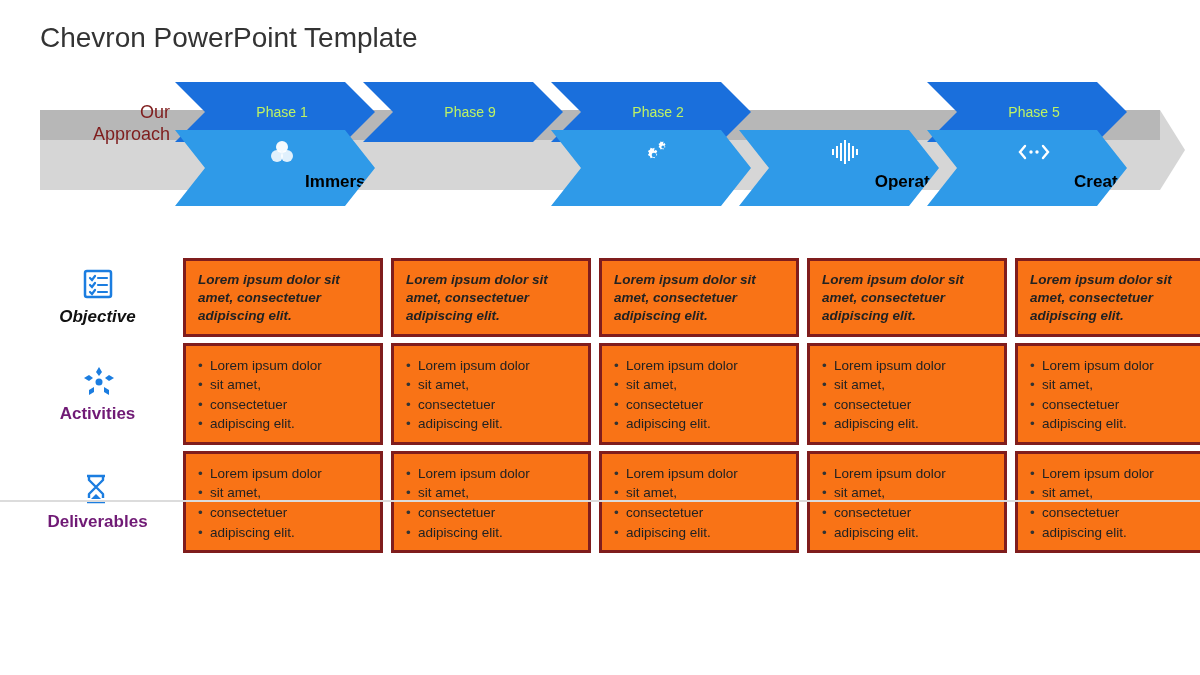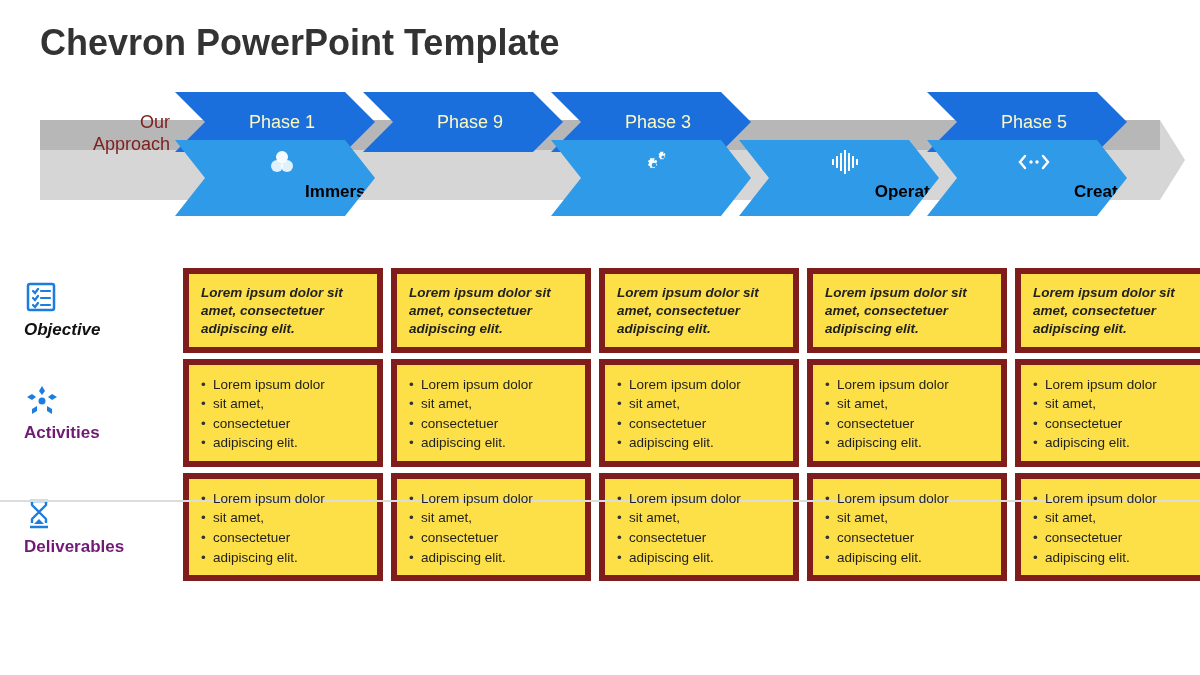--- a/index.html
+++ b/index.html
@@ -6,22 +6,22 @@
   body {
     width: 1200px;
     height: 675px;
     background: #fff;
     font-family: Arial, Helvetica, sans-serif;
     color: #222;
     overflow: hidden;
     position: relative;
   }
   .slide-title {
-    font-size: 36px;
-    font-weight: 700;
+    font-size: 28px;
+    font-weight: 400;
     color: #333;
     padding: 22px 0 0 40px;
   }
 
   
   .chevron-area {
     position: relative;
     margin-top: 28px;
     height: 142px;
   }
@@ -81,22 +81,22 @@
     width: 200px;
     height: 130px;
     margin-right: -12px;
   }
   .chevron .phase {
     position: absolute;
     inset: 0 0 auto 0;
     height: 60px;
     background: #1a6fdc;
     clip-path: polygon(0 0, 85% 0, 100% 50%, 85% 100%, 0 100%, 15% 50%);
-    color: #fef9c3;
-    font-size: 18px;
+    color: #bef264;
+    font-size: 14px;
     display: flex;
     align-items: center;
     justify-content: center;
     padding-left: 14px;
   }
   .chevron .body {
     position: absolute;
     top: 48px;
     left: 0; right: 0;
     height: 76px;
@@ -123,35 +123,36 @@
   .matrix {
     margin-top: 34px;
     display: grid;
     grid-template-columns: 155px repeat(5, 200px);
     gap: 6px 8px;
     padding-left: 20px;
   }
   .rowlabel {
     display: flex;
     flex-direction: column;
+    align-items: center;
     justify-content: center;
     gap: 6px;
     padding: 6px 4px;
   }
   .rowlabel .icon { width: 34px; height: 34px; }
   .rowlabel .txt {
     font-size: 17px;
     font-weight: 700;
     font-style: italic;
     color: #111;
   }
   .rowlabel.plain .txt { font-style: normal; font-weight: 700; color: #701a75; }
   .cell {
-    background: #fde047;
-    border: 6px solid #7f1d1d;
+    background: #f97316;
+    border: 3px solid #7f1d1d;
     padding: 10px 12px 8px 12px;
     font-size: 13.5px;
     color: #222;
   }
   .cell.objective {
     font-style: italic;
     font-weight: 700;
     line-height: 1.35;
   }
   .cell ul {
@@ -207,21 +208,21 @@
         </div>
         <div class="name">Immerse</div>
       </div>
     </div>
 
     <div class="chevron">
       <div class="phase">Phase 9</div>
     </div>
 
     <div class="chevron">
-      <div class="phase">Phase 3</div>
+      <div class="phase">Phase 2</div>
       <div class="body">
         <div class="icon">
           <svg width="30" height="30" viewBox="0 0 30 30">
               <g fill="#fff">
                 <path d="M20 7l1.5-1 1 1.5-1 1 1 1.5-1.5 1-.5 1.5-1.5-.5-1.5.5-.5-1.5-1.5-1 1-1.5-1-1.5 1.5-1 .5-1.5 1.5.5 1.5-.5z"></path>
                 <circle cx="20" cy="10" r="1.6" fill="#2f9ae8"></circle>
                 <path d="M11 14l2-1.3 1.3 2-1.3 1.3 1.3 2-2 1.3-.7 2-2-.7-2 .7-.7-2-2-1.3 1.3-2-1.3-2 2-1.3.7-2 2 .7 2-.7z"></path>
                 <circle cx="11" cy="18" r="2.3" fill="#2f9ae8"></circle>
               </g>
             </svg>

